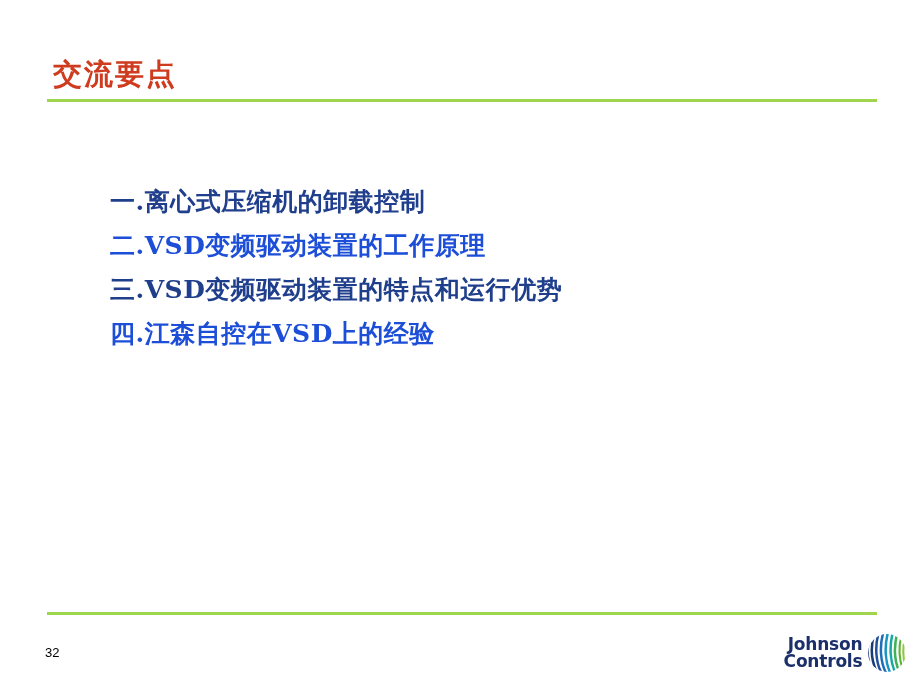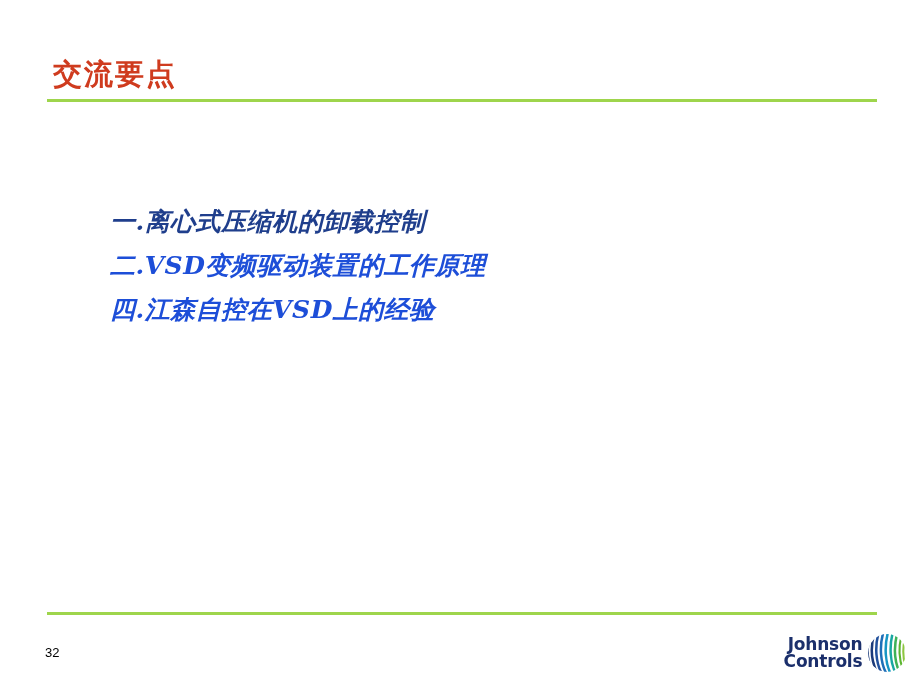--- a/index.html
+++ b/index.html
@@ -43,23 +43,22 @@
     height: 3px;
     background: #9ED54C;
   }
   .rule-top { top: 99px; }
   .rule-bottom { top: 612px; }
 
   
   .agenda {
     position: absolute;
     left: 110px;
-    top: 200px;
+    top: 180px;
     width: 760px;
-    font-style: italic;
   }
   .agenda-item {
     font-family: "DejaVu Serif", "Liberation Serif", serif;
     font-size: 25px;
     font-weight: 700;
     line-height: 44px;
     height: 44px;
     letter-spacing: 0.5px;
     white-space: nowrap;
   }
@@ -110,20 +109,21 @@
 
 <div class="slide">
 
   <div class="slide-title">交流要点</div>
 
   <div class="rule rule-top"></div>
 
   <div class="agenda">
     <div class="agenda-item tone-blue">一.离心式压缩机的卸载控制</div>
     <div class="agenda-item tone-black">二.VSD变频驱动装置的工作原理</div>
+    <div class="agenda-item tone-blue">三.VSD变频驱动装置的特点和运行优势</div>
     <div class="agenda-item tone-black">四.江森自控在VSD上的经验</div>
   </div>
 
   <div class="rule rule-bottom"></div>
 
   <div class="page-number">32</div>
 
   <div class="logo">
     <div class="logo-wordmark">
       <div class="logo-word-1">Johnson</div>

